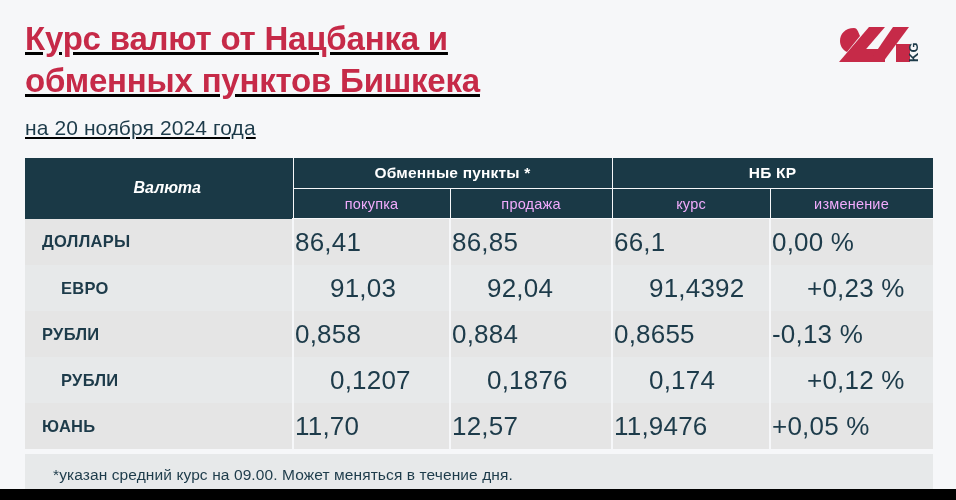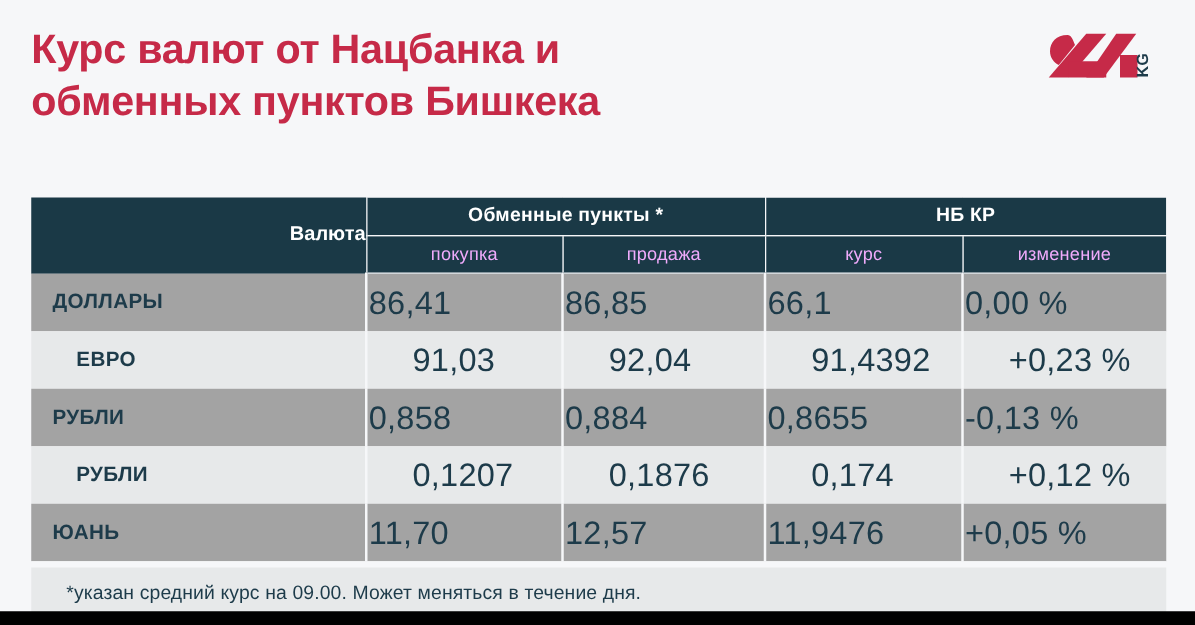--- a/index.html
+++ b/index.html
@@ -21,20 +21,21 @@
     background: #f6f7f9;
     box-sizing: border-box;
   }
 
   
   .header-area {
     position: absolute;
     left: 25px;
     top: 18px;
     right: 25px;
+    text-decoration: underline;
   }
   .title {
     color: #c62a48;
     font-size: 33px;
     font-weight: bold;
     line-height: 1.27;
     letter-spacing: -0.2px;
     max-width: 640px;
     margin: 0;
     white-space: pre-line;
@@ -91,48 +92,49 @@
   }
   thead th.sub {
     height: 29px;
     font-size: 14.5px;
     font-weight: normal;
     letter-spacing: 0.2px;
     vertical-align: middle;
     color: #f0abfc;
   }
   thead th.currency-head {
-    text-align: right;
+    text-align: center;
     padding-left: 17px;
     font-size: 16px;
     vertical-align: middle;
     border-left: none;
     border-top: none;
     border-bottom: none;
+    font-style: italic;
   }
 
   tbody td {
     height: 44px;
     font-size: 26px;
     color: #1d3b4a;
     text-align: left;
     vertical-align: middle;
     border-left: 2px solid #3b82f6;
     border-right: 2px solid #f6f7f9;
     letter-spacing: 0.2px;
   }
   tbody td.cur {
     text-align: left;
     padding-left: 17px;
     font-size: 16.5px;
     font-weight: bold;
     letter-spacing: 0.3px;
     border-left: none;
   }
-  tbody tr.odd td  { background: #a3a3a3; }
+  tbody tr.odd td  { background: #e5e5e5; }
   tbody tr.even td { background: #e7e9ea; padding-left: 36px; }
   tbody td:last-child { border-right: none; }
 
   tfoot td.note {
     background: #e7e9ea;
     color: #1d3b4a;
     font-size: 15.5px;
     text-align: left;
     padding: 0 0 12px 28px;
     height: 41px;
@@ -153,20 +155,21 @@
   }
 </style>
 </head>
 <body>
 
 <div class="page">
 
   <div class="header-area">
     <h1 class="title">Курс валют от Нацбанка и
 обменных пунктов Бишкека</h1>
+    <div class="subtitle">на 20 ноября 2024 года</div>
   </div>
 
   <div class="logo">
     <svg viewBox="0 0 96 52" width="96" height="52">
 
       <path d="M16 10 C7 10 2 16 2 23 C2 28 5 32 9 34 L22 18 C20 13 19 10 16 10 Z" fill="#c62a48"></path>
       <path d="M31 9 L47 9 L17 44 L1 44 Z" fill="#c62a48"></path>
       <path d="M17 31 L47 31 L47 44 L17 44 Z" fill="#c62a48"></path>
       <path d="M55 9 L71 9 L45 44 L31 44 Z" fill="#c62a48"></path>
       <path d="M58 26 L72 26 L72 44 L58 44 Z" fill="#c62a48"></path>

